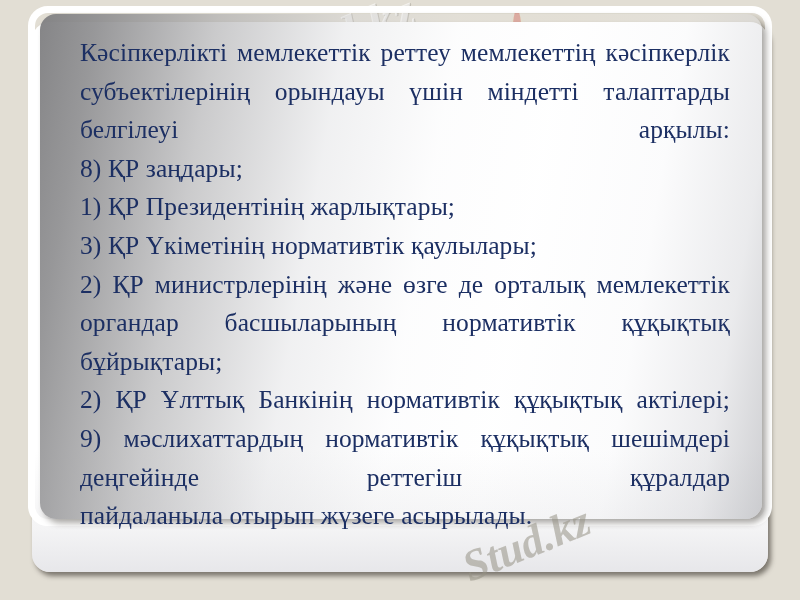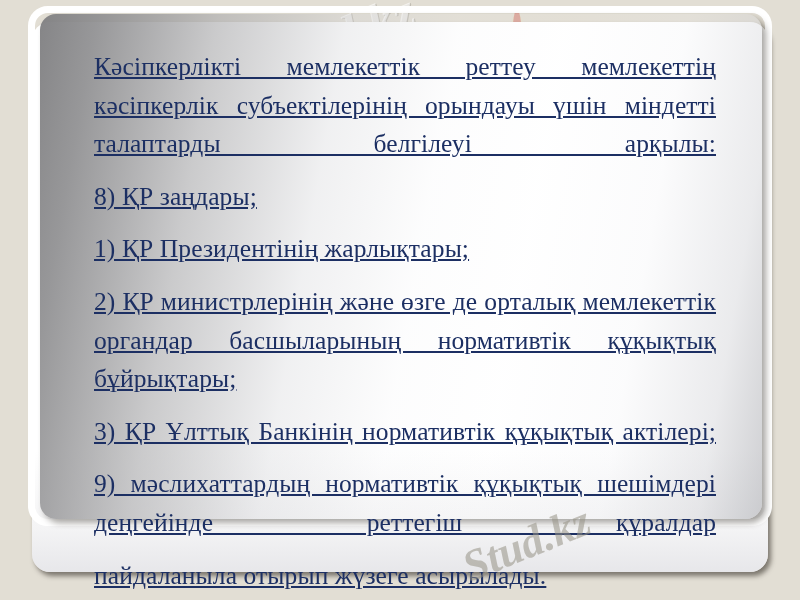--- a/index.html
+++ b/index.html
@@ -121,24 +121,23 @@
     left: 80px;
     top: 34px;
     width: 650px;
     z-index: 4;
     color: #1c2f63;
     font-size: 25.5px;
     line-height: 38.6px;
     letter-spacing: 0.1px;
   }
   .body-text p {
-    margin: 14px;
+    margin: 0;
     text-align: justify;
     text-justify: inter-word;
-    text-decoration: underline;
   }
   .body-text p.lastline {
     text-align: left;
   }
   
   .just-line {
     text-align: justify;
     text-align-last: justify;
   }
 </style>
@@ -182,21 +181,22 @@
   <div class="panel-white"></div>
 
   <div class="panel-ring"></div>
 
   <div class="panel-gray"></div>
 
   <div class="body-text">
     <p class="just-line">Кәсіпкерлікті мемлекеттік реттеу мемлекеттің кәсіпкерлік субъектілерінің орындауы үшін міндетті талаптарды белгілеуі арқылы:</p>
     <p>8) ҚР заңдары;</p>
     <p>1) ҚР Президентінің жарлықтары;</p>
+    <p>3) ҚР Үкіметінің нормативтік қаулылары;</p>
     <p class="just-line">2) ҚР министрлерінің және өзге де орталық мемлекеттік органдар басшыларының нормативтік құқықтық бұйрықтары;</p>
-    <p class="just-line">3) ҚР Ұлттық Банкінің нормативтік құқықтық актілері;</p>
+    <p class="just-line">2) ҚР Ұлттық Банкінің нормативтік құқықтық актілері;</p>
     <p class="just-line">9) мәслихаттардың нормативтік құқықтық шешімдері деңгейінде реттегіш құралдар</p>
     <p class="lastline">пайдаланыла отырып жүзеге асырылады.</p>
   </div>
 
   <div class="wm-text wm-d" style="z-index:5">Stud.kz</div>
 
 </div>
 
 </body></html>

